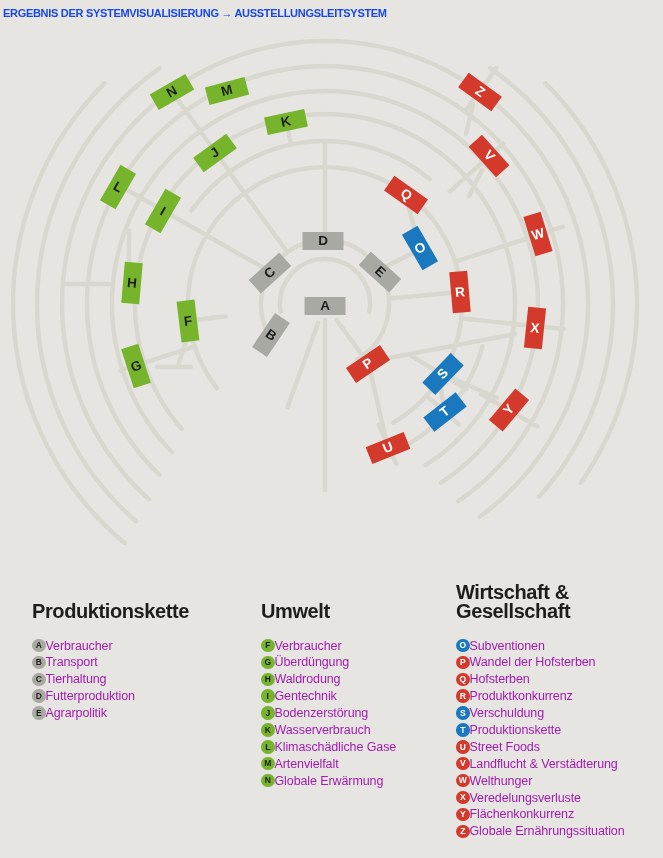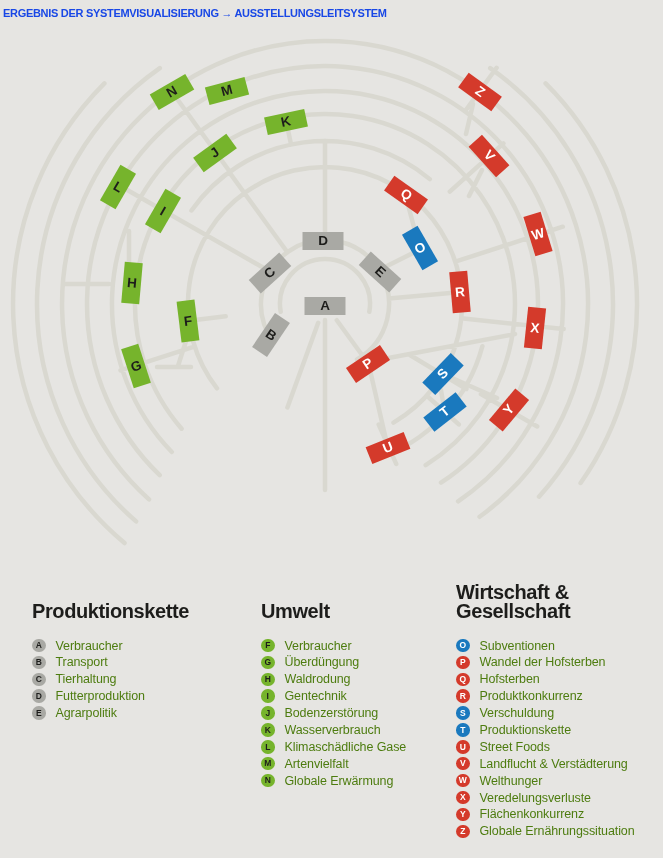--- a/index.html
+++ b/index.html
@@ -15,21 +15,21 @@
   .mnode.tall{width:18px;height:41px;}
   #legend{position:absolute;left:0;top:0;width:663px;height:858px;}
   .lcol{position:absolute;top:581px;}
   .lhead{font-size:20px;line-height:19px;font-weight:bold;color:#1d1d1b;
          letter-spacing:-0.4px;height:40px;display:flex;align-items:flex-end;
          margin-bottom:18px;}
   .lrow{display:flex;align-items:center;height:13px;margin-bottom:3.9px;}
   .badge{width:13.5px;height:13.5px;border-radius:50%;flex:0 0 13.5px;
          display:flex;align-items:center;justify-content:center;
          font-size:8.5px;font-weight:bold;line-height:1;}
-  .llabel{margin-left:10px;font-size:12.5px;color:#4d7c0f;letter-spacing:-0.1px;
+  .llabel{font-size:12.5px;color:#a21caf;letter-spacing:-0.1px;
           white-space:nowrap;}
 </style>
 </head>
 <body>
 
 <div class="stage">
   <div class="title">ERGEBNIS DER SYSTEMVISUALISIERUNG → AUSSTELLUNGSLEITSYSTEM</div>
   <svg id="net" width="663" height="858">
       <path d="M 280.7 311.8 A 45 45 0 1 1 369.3 311.8 M 273.9 342.5 A 64 64 0 1 1 357.0 359.4 M 217.0 388.3 A 137 137 0 1 1 393.5 422.6 M 191.5 210.5 A 163 163 0 0 1 429.8 179.1 M 482.4 346.2 A 163 163 0 0 1 375.4 459.0 M 181.6 428.7 A 190 190 0 1 1 425.7 465.1 M 171.8 452.0 A 213 213 0 1 1 441.0 482.6 M 159.7 475.2 A 238 238 0 1 1 458.1 501.3 M 149.0 499.4 A 263 263 0 1 1 479.6 516.8 M 136.1 521.4 A 288 288 0 0 1 159.8 68.1 M 490.2 68.1 A 288 288 0 0 1 539.0 496.7 M 124.5 543.0 A 312 312 0 0 1 104.4 83.4 M 545.6 83.4 A 312 312 0 0 1 580.6 483.0 M 325.0 240.0 L 325.0 141.0 M 325.0 320.0 L 325.0 490.0 M 336.8 320.2 L 367.3 362.2 M 318.2 322.8 L 287.4 407.4 M 388.8 298.4 L 461.5 292.1 M 461.2 318.3 L 563.7 329.1 M 455.3 261.7 L 562.8 226.7 M 449.8 191.6 L 503.4 143.4 M 466.1 109.8 L 496.6 67.8 M 480.9 394.0 L 537.2 426.5 M 429.0 397.7 L 458.8 424.4 M 378.7 424.6 L 396.2 463.9 M 410.7 355.5 L 466.4 389.0 M 191.9 347.3 L 120.5 370.4 M 225.7 316.2 L 189.0 320.7 M 287.4 252.2 L 229.2 172.1 M 291.1 144.6 L 285.5 118.2 M 383 268 L 417 251 M 419 246 L 407 201 M 129 231 L 129 262 M 64 284 L 109 284 M 157 367 L 191 367 M 186 341 L 178 366 M 230 172 L 175 96 M 269 271 L 122 187 M 473 104 L 466 134 M 482 170 L 469 196 M 370 370 L 387 444 M 441 390 L 444 408 M 452 378 L 497 398 M 378 360 L 515 334 " fill="none" stroke="#d9d8d0" stroke-width="4.5" stroke-linecap="round"></path>
     </svg>

